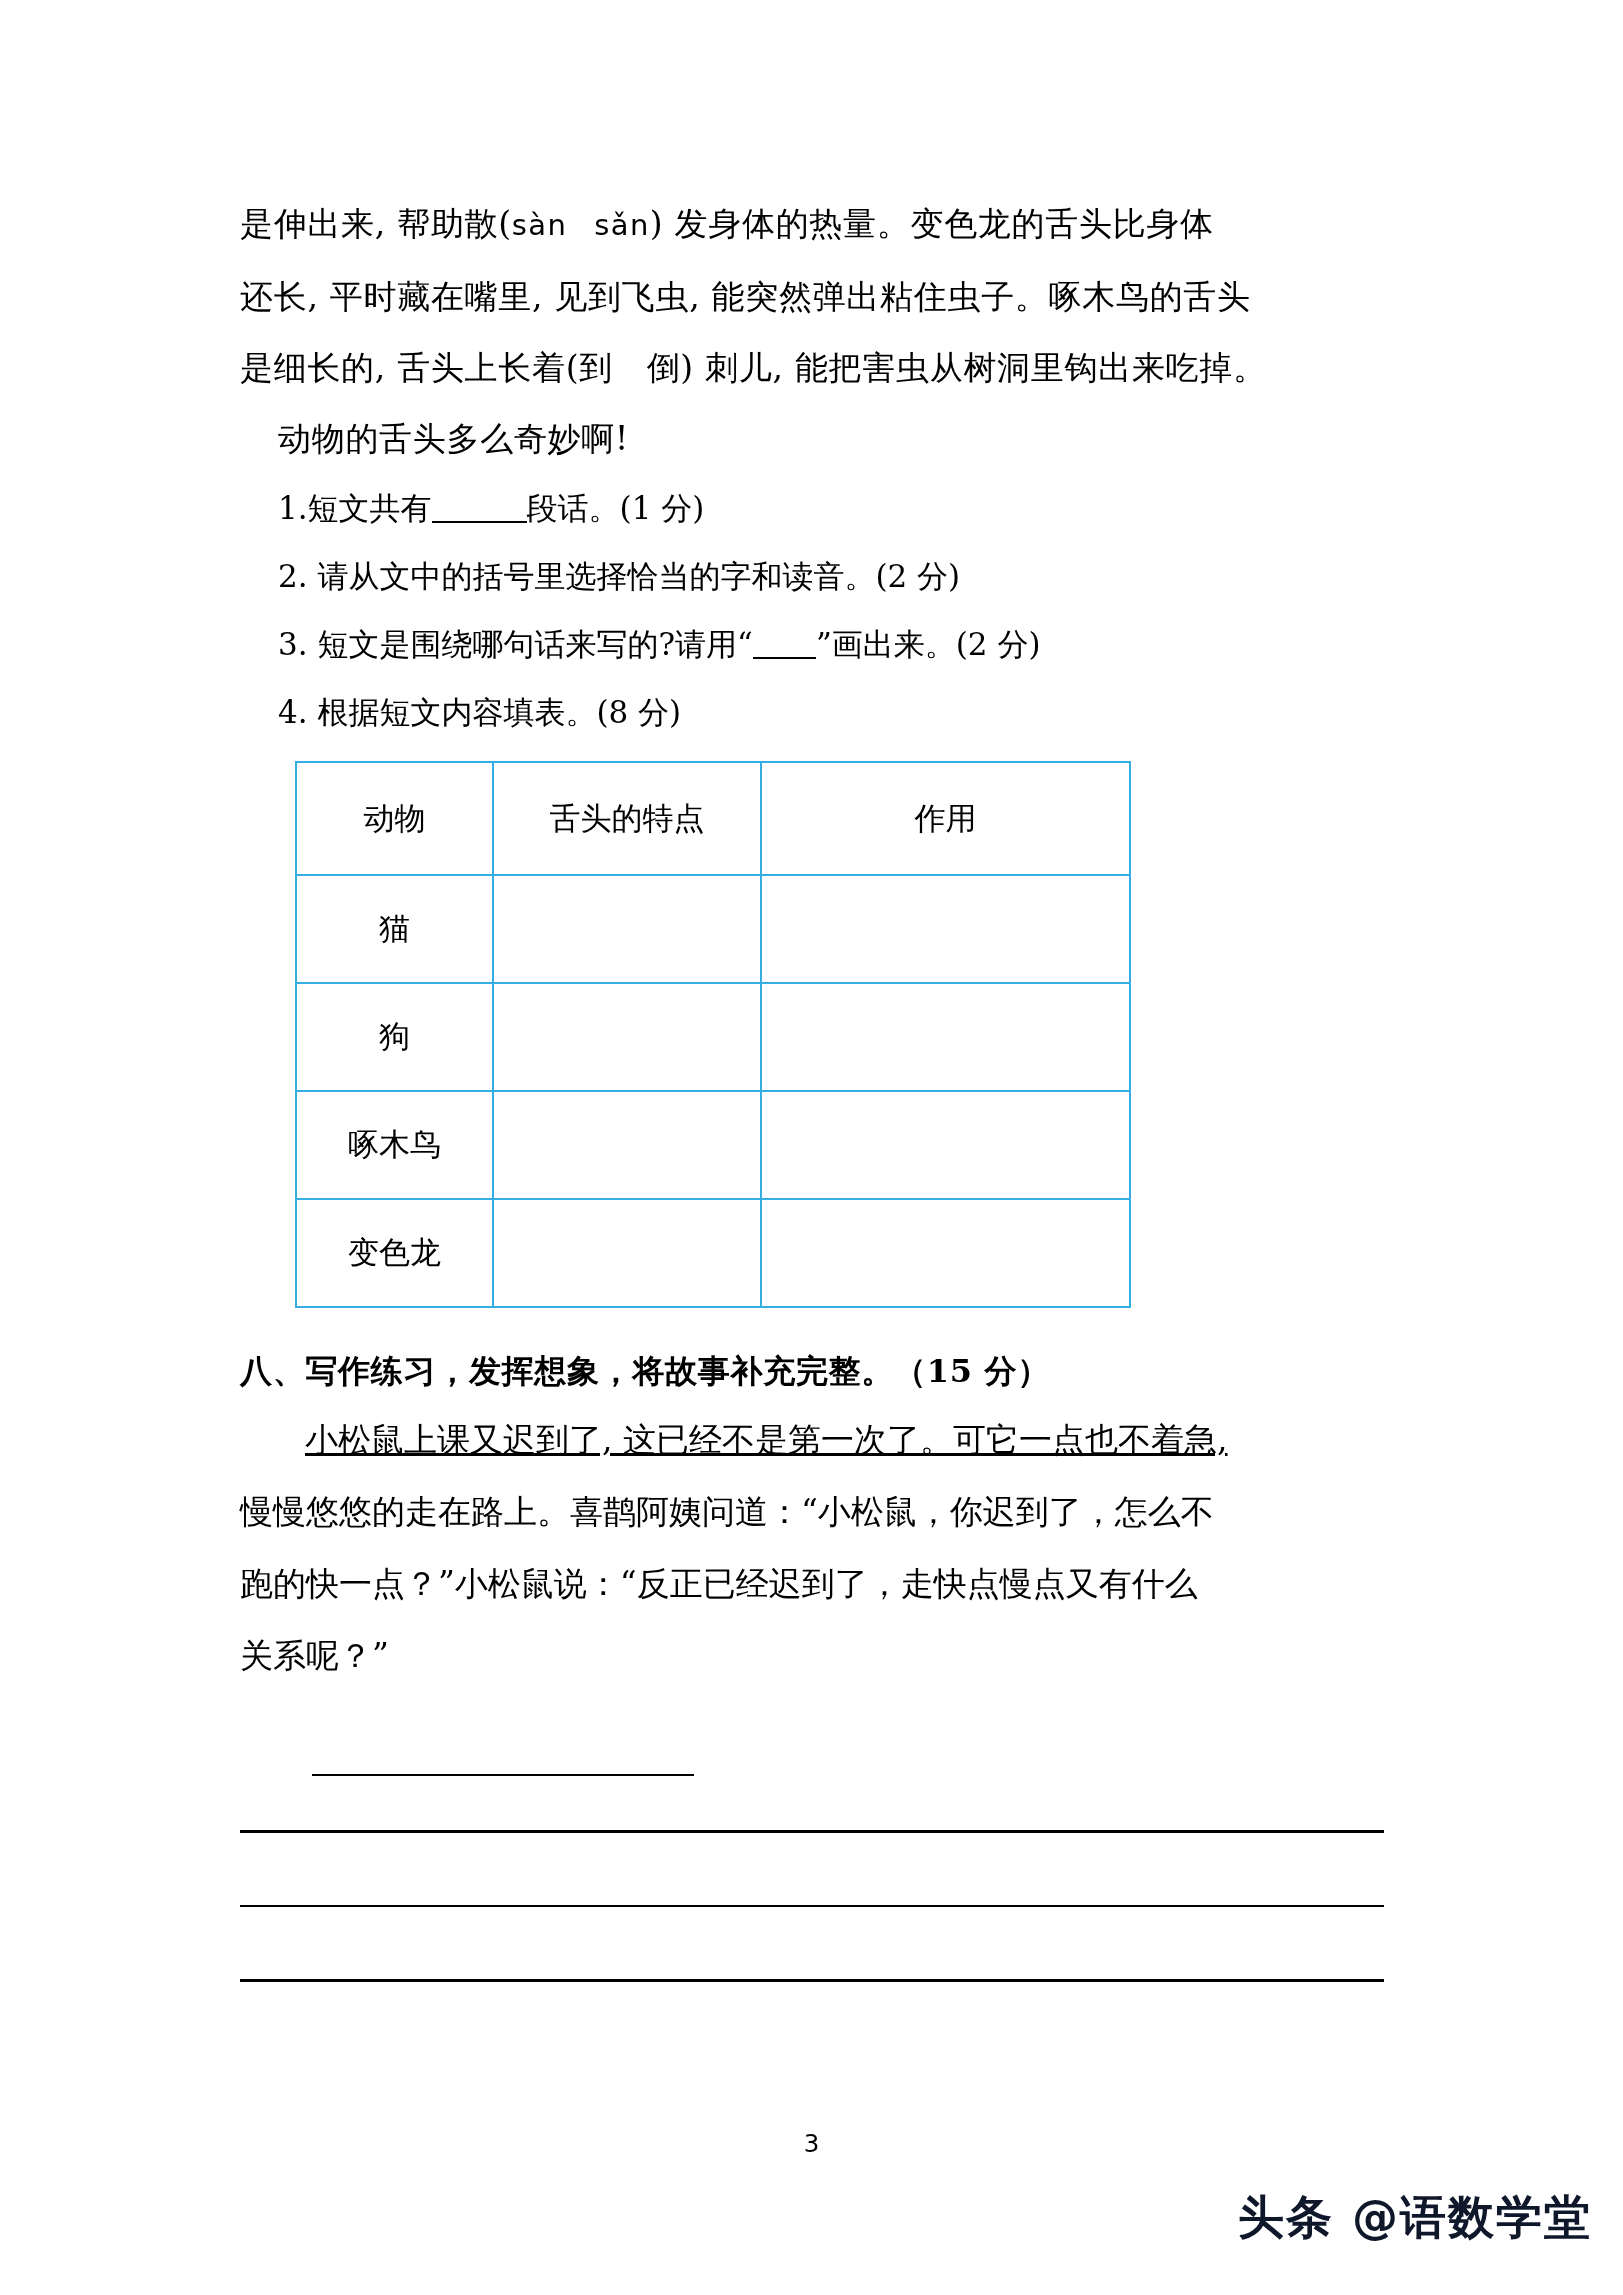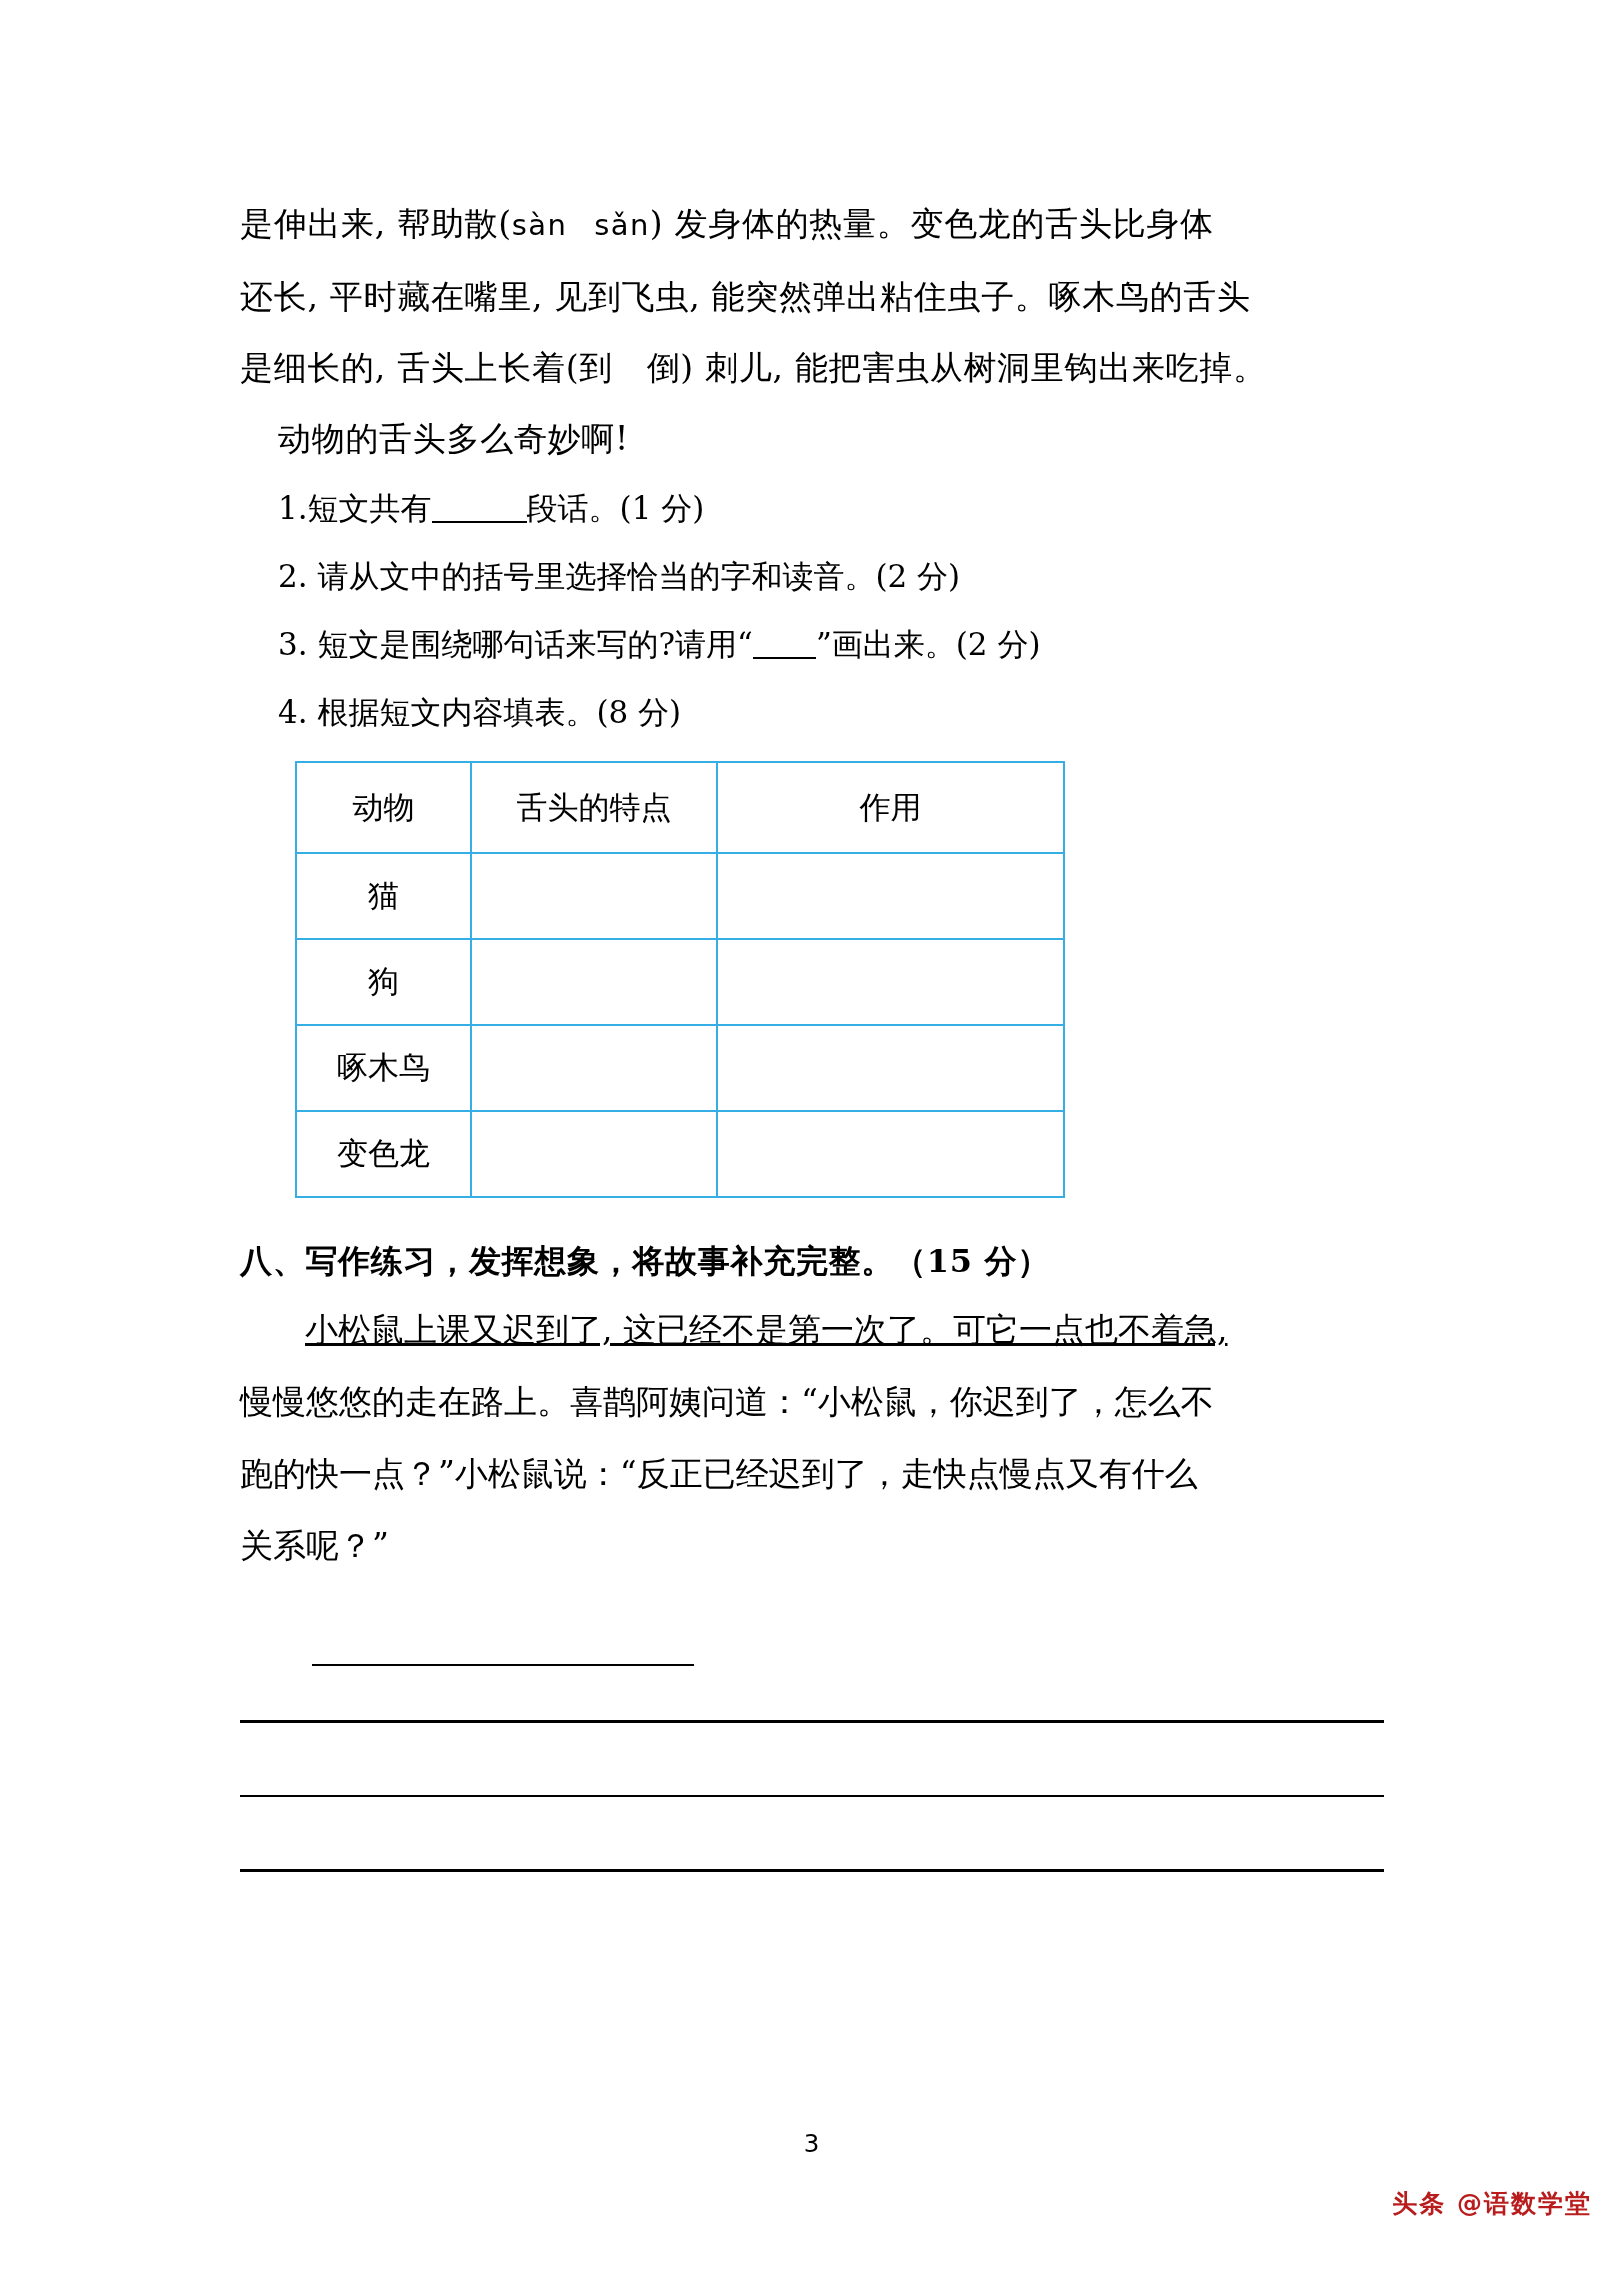--- a/index.html
+++ b/index.html
@@ -81,21 +81,21 @@
     width: 750px;
     table-layout: fixed;
   }
   table.fill-table td {
     border: 2.7px solid #35AEE4;
     height: 80px;
     text-align: center;
     vertical-align: middle;
     font-size: 31px;
     font-family: "DejaVu Serif", "Liberation Serif", serif;
-    padding: 2px;
+    padding: 13px;
   }
   table.fill-table td.col-a { width: 169px; }
   table.fill-table td.col-b { width: 240px; border-radius: 8px; }
   table.fill-table td.col-c { width: 341px; }
   table.fill-table tr.hdr td { height: 85px; }
 
   
   .section-head {
     font-size: 32px;
     font-weight: bold;
@@ -141,23 +141,23 @@
     text-align: center;
     font-size: 24.5px;
     font-family: "DejaVu Sans", "Liberation Sans", sans-serif;
   }
 
   
   .watermark {
     position: absolute;
     right: 31px;
     top: 2187px;
-    font-size: 25px;
+    font-size: 46px;
     font-weight: bold;
-    color: #b91c1c;
+    color: #0f172a;
     font-family: "DejaVu Sans", "Liberation Sans", sans-serif;
     letter-spacing: 2px;
     white-space: nowrap;
   }
 </style>
 </head>
 <body>
 
 <div class="page">
 

